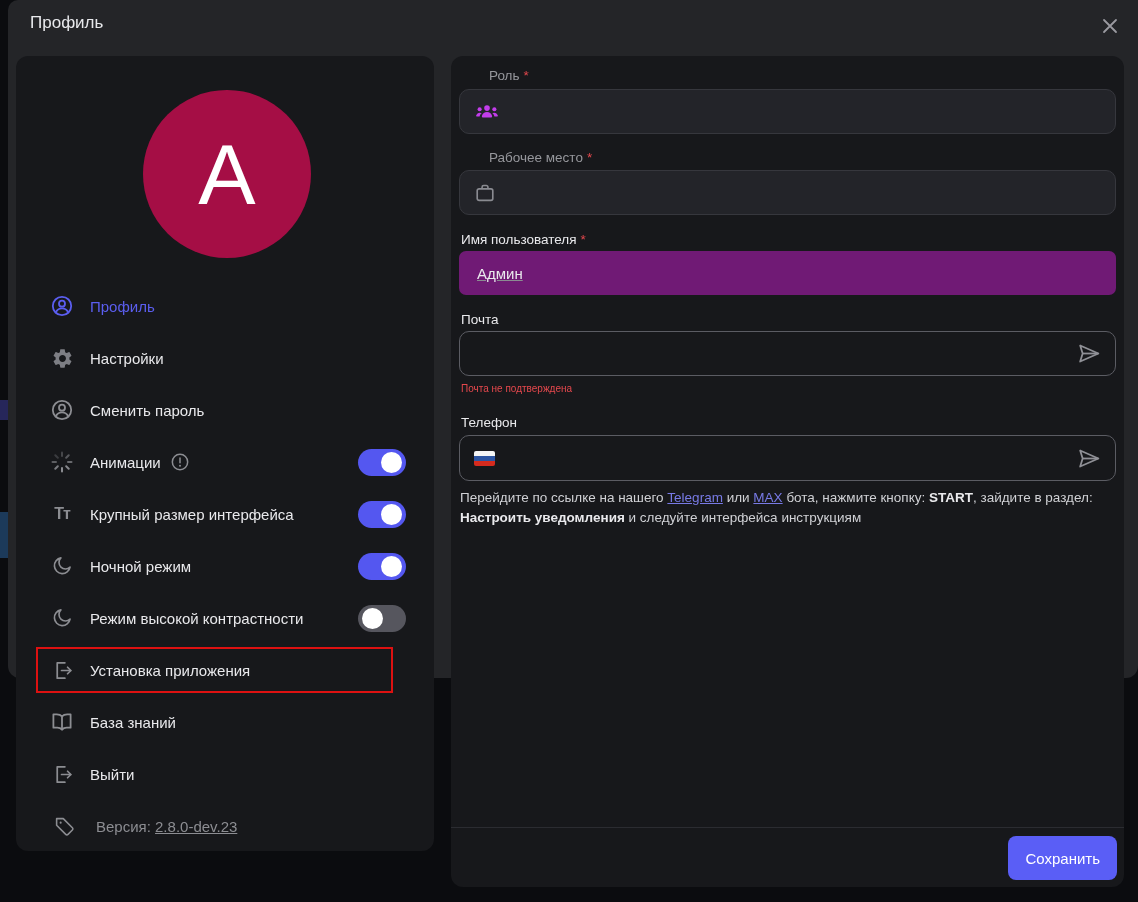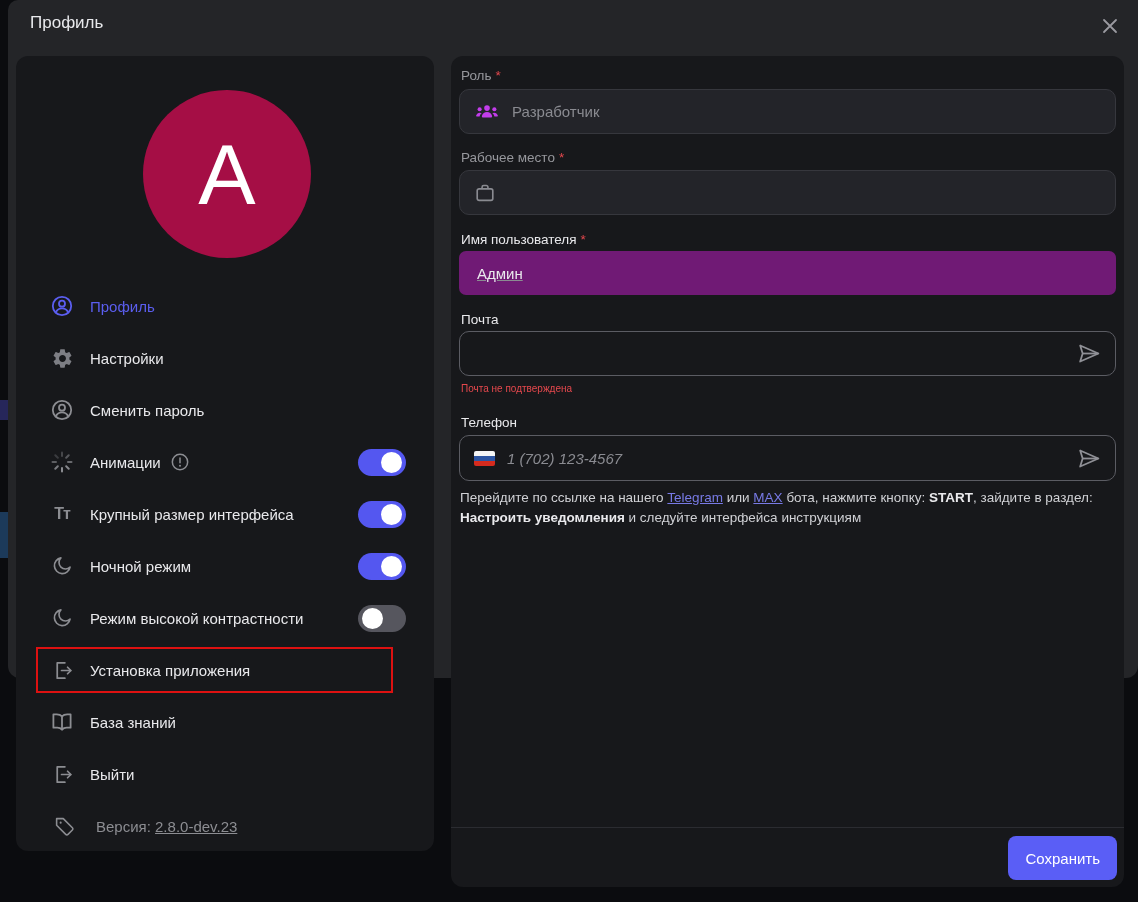--- a/index.html
+++ b/index.html
@@ -40,21 +40,21 @@
   .switch.off .knob{left:4px;}
   .hl-border{position:absolute;left:20px;top:3px;width:357px;height:46px;border:2px solid #dd1111;pointer-events:none;}
 
   .version-row{position:absolute;left:0;top:744px;height:52px;width:100%;display:flex;align-items:center;padding:0 28px 0 38px;}
   .version-row .vi{width:21px;height:21px;}
   .version-row .vt{margin-left:21px;font-size:15px;color:#8c8d92;}
   .version-row a{color:#8c8d92;text-decoration:underline;cursor:pointer;}
 
   
   .fld-label{position:absolute;left:10px;font-size:13.5px;font-weight:500;}
-  .lbl-gray{color:#96979c;}
+  .lbl-gray{color:#96979c;margin-left:28px;}
   .lbl-white{color:#e9e9ec;}
   .req{color:#e5484d;margin-left:4px;}
   .inp{position:absolute;left:8px;right:8px;display:flex;align-items:center;color:#8a8b91;font-size:15px;}
   .inp input{flex:1;background:transparent;border:none;outline:none;color:#e9e9ec;font-size:15px;font-family:"Liberation Sans",sans-serif;padding:0;}
   .inp input::placeholder{color:#8a8b91;}
   .inp-soft{background:#232429;border:1px solid #36373d;border-radius:10px;padding:0 14px;}
   .inp-fill{background:#701a75;border:none;border-radius:7px;padding:0 18px;text-decoration:underline;}
   .inp-line{background:transparent;border:1px solid #5b5c63;border-radius:10px;padding:0 14px;}
   .inp .lead-ic{margin-right:12px;display:flex;align-items:center;}
   .inp .send-ic{margin-left:auto;display:flex;align-items:center;cursor:pointer;}
@@ -248,21 +248,20 @@
         <span class="lead-ic">
           <svg width="26" height="26" viewBox="0 0 24 24" fill="#c33deb">
             <circle cx="12" cy="8.4" r="2.6"></circle>
             <path d="M7.3 15.6c.6-2.2 2.5-3.5 4.7-3.5s4.1 1.3 4.7 3.5c.2.7-.3 1.4-1 1.4H8.3c-.7 0-1.2-.7-1-1.4z"></path>
             <circle cx="5.2" cy="9.4" r="1.9"></circle>
             <path d="M2 15.2c.5-1.6 1.8-2.6 3.4-2.6.6 0 1.2.2 1.7.4-1 .9-1.7 2-1.9 3.2H2.9c-.6 0-1.1-.5-.9-1z"></path>
             <circle cx="18.8" cy="9.4" r="1.9"></circle>
             <path d="M22 15.2c-.5-1.6-1.8-2.6-3.4-2.6-.6 0-1.2.2-1.7.4 1 .9 1.7 2 1.9 3.2h2.3c.6 0 1.1-.5.9-1z"></path>
           </svg>
         </span>
-        <input type="text" placeholder="Разработчик" style="">
       </div>
 
       <div class="fld-label lbl-gray" style="top:94px">
         <span>Рабочее место</span><span class="req">*</span>
       </div>
       <div class="inp inp-soft" style="top:114px;height:45px">
         <span class="lead-ic">
           <svg width="22" height="22" viewBox="0 0 24 24" fill="none" stroke="#8a8b91" stroke-width="1.8" stroke-linejoin="round">
             <rect x="3.5" y="7.5" width="17" height="12.5" rx="2"></rect>
             <path d="M8.8 7.5V5.6a1.8 1.8 0 0 1 1.8-1.8h2.8a1.8 1.8 0 0 1 1.8 1.8v1.9"></path>
@@ -293,21 +292,20 @@
 
       <div class="fld-label lbl-white" style="top:359px">
         <span>Телефон</span>
       </div>
       <div class="inp inp-line" style="top:379px;height:46px">
         <span class="flag">
           <div class="w"></div>
             <div class="b"></div>
             <div class="r"></div>
         </span>
-        <input type="text" class="ph-placeholder" style="font-style: italic;" placeholder="1 (702) 123-4567">
         <span class="send-ic">
           <svg width="25" height="25" viewBox="0 0 24 24" fill="none" stroke="#8f9096" stroke-width="1.7" stroke-linejoin="round">
             <path d="M21.5 12 4 19.7l2.4-7.7L4 4.3z"></path>
               <path d="M6.4 12h15.1"></path>
           </svg>
         </span>
       </div>
 
       <div class="hint" style="top:432px">
         <span>Перейдите по ссылке на нашего </span><a>Telegram</a><span> или </span><a>MAX</a><span> бота, нажмите кнопку: </span><b>START</b><span>, зайдите в раздел: </span><b>Настроить уведомления</b><span> и следуйте интерфейса инструкциям</span>

